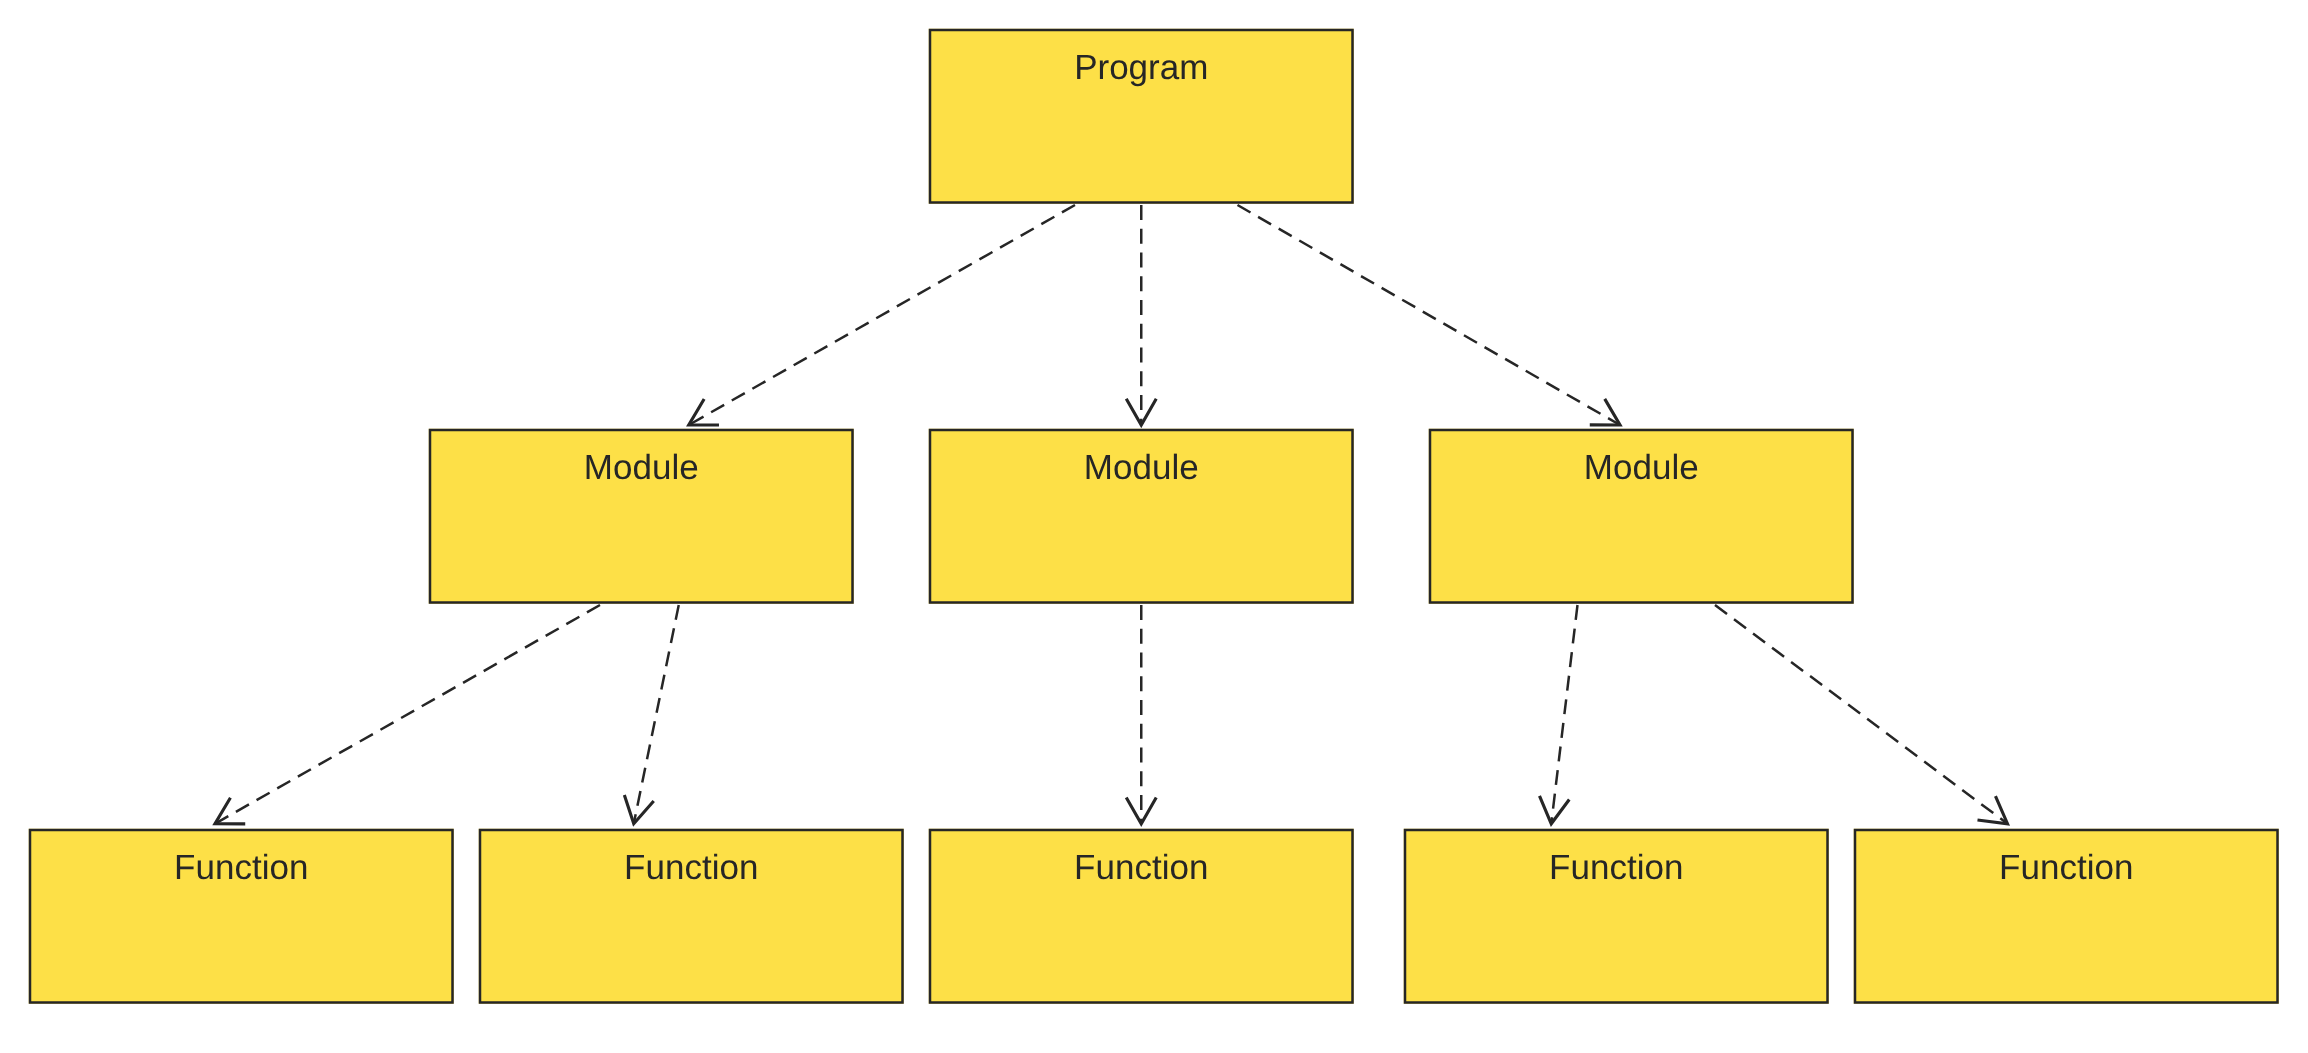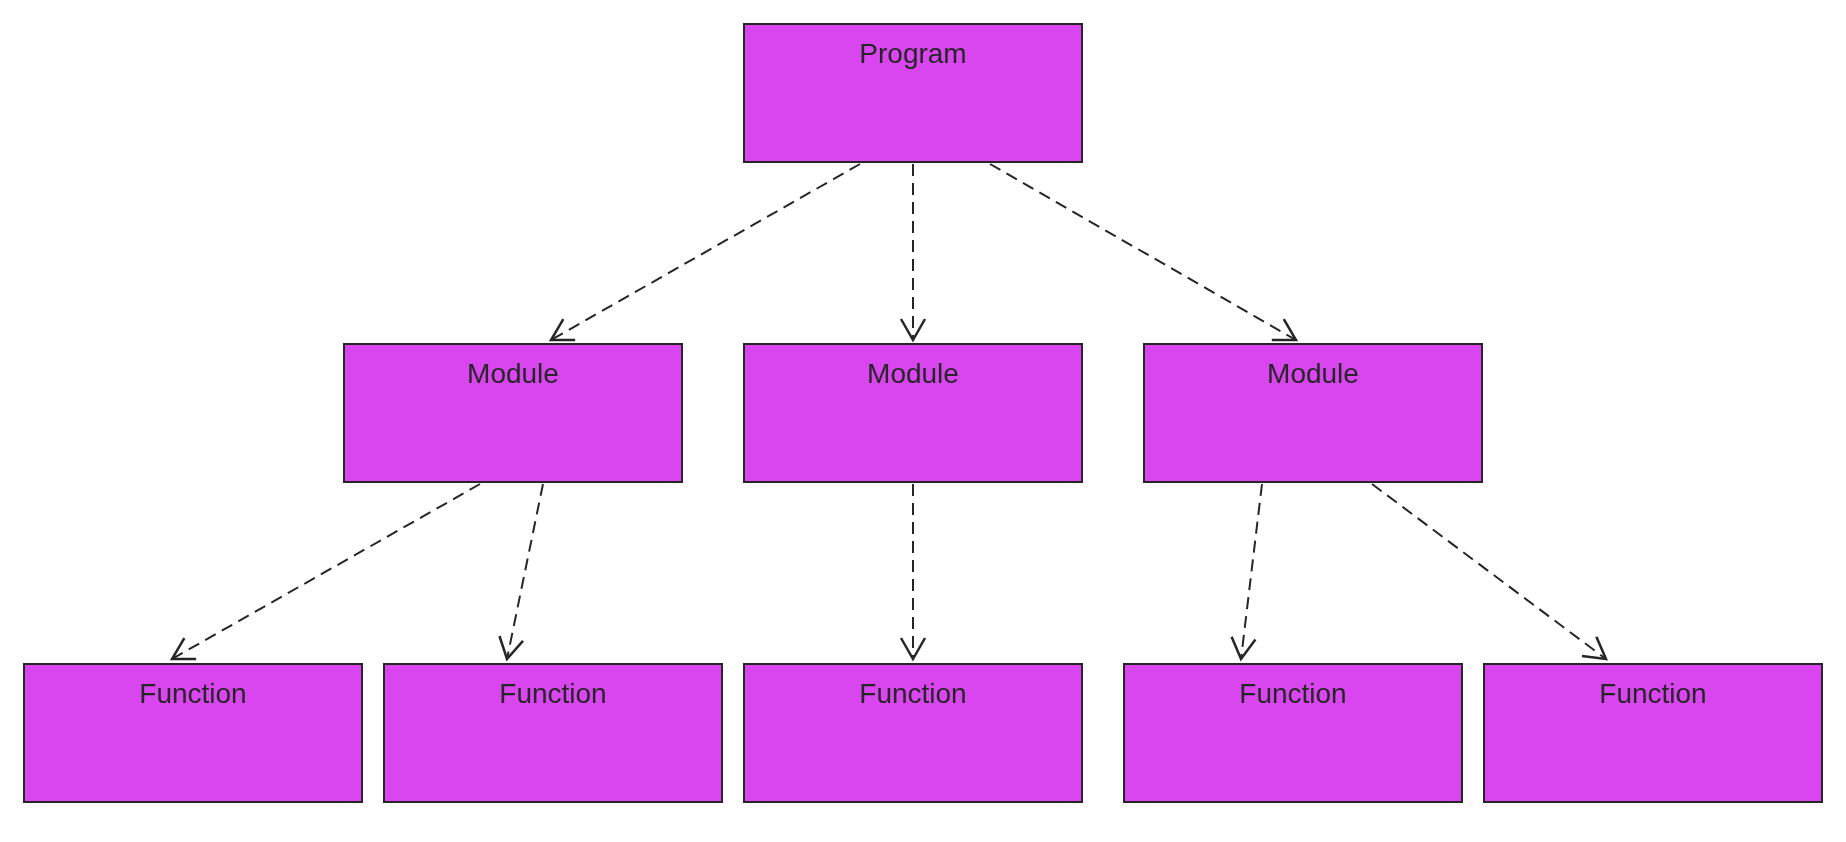--- a/index.html
+++ b/index.html
@@ -25,21 +25,21 @@
   .edge {
     stroke: #262626;
     stroke-width: 2;
     stroke-dasharray: 12 7;
     fill: none;
   }
   .node {
     position: absolute;
     width: 340px;
     height: 140px;
-    background: #d946ef;
+    background: #fde047;
     border: 2px solid #262626;
     box-sizing: border-box;
     text-align: center;
     padding-top: 13px;
     font-size: 28px;
     line-height: 1.15;
     color: #262626;
   }
   .node-program  { left: 743px;  top: 23px;  }
   .node-module-1 { left: 343px;  top: 343px; }

